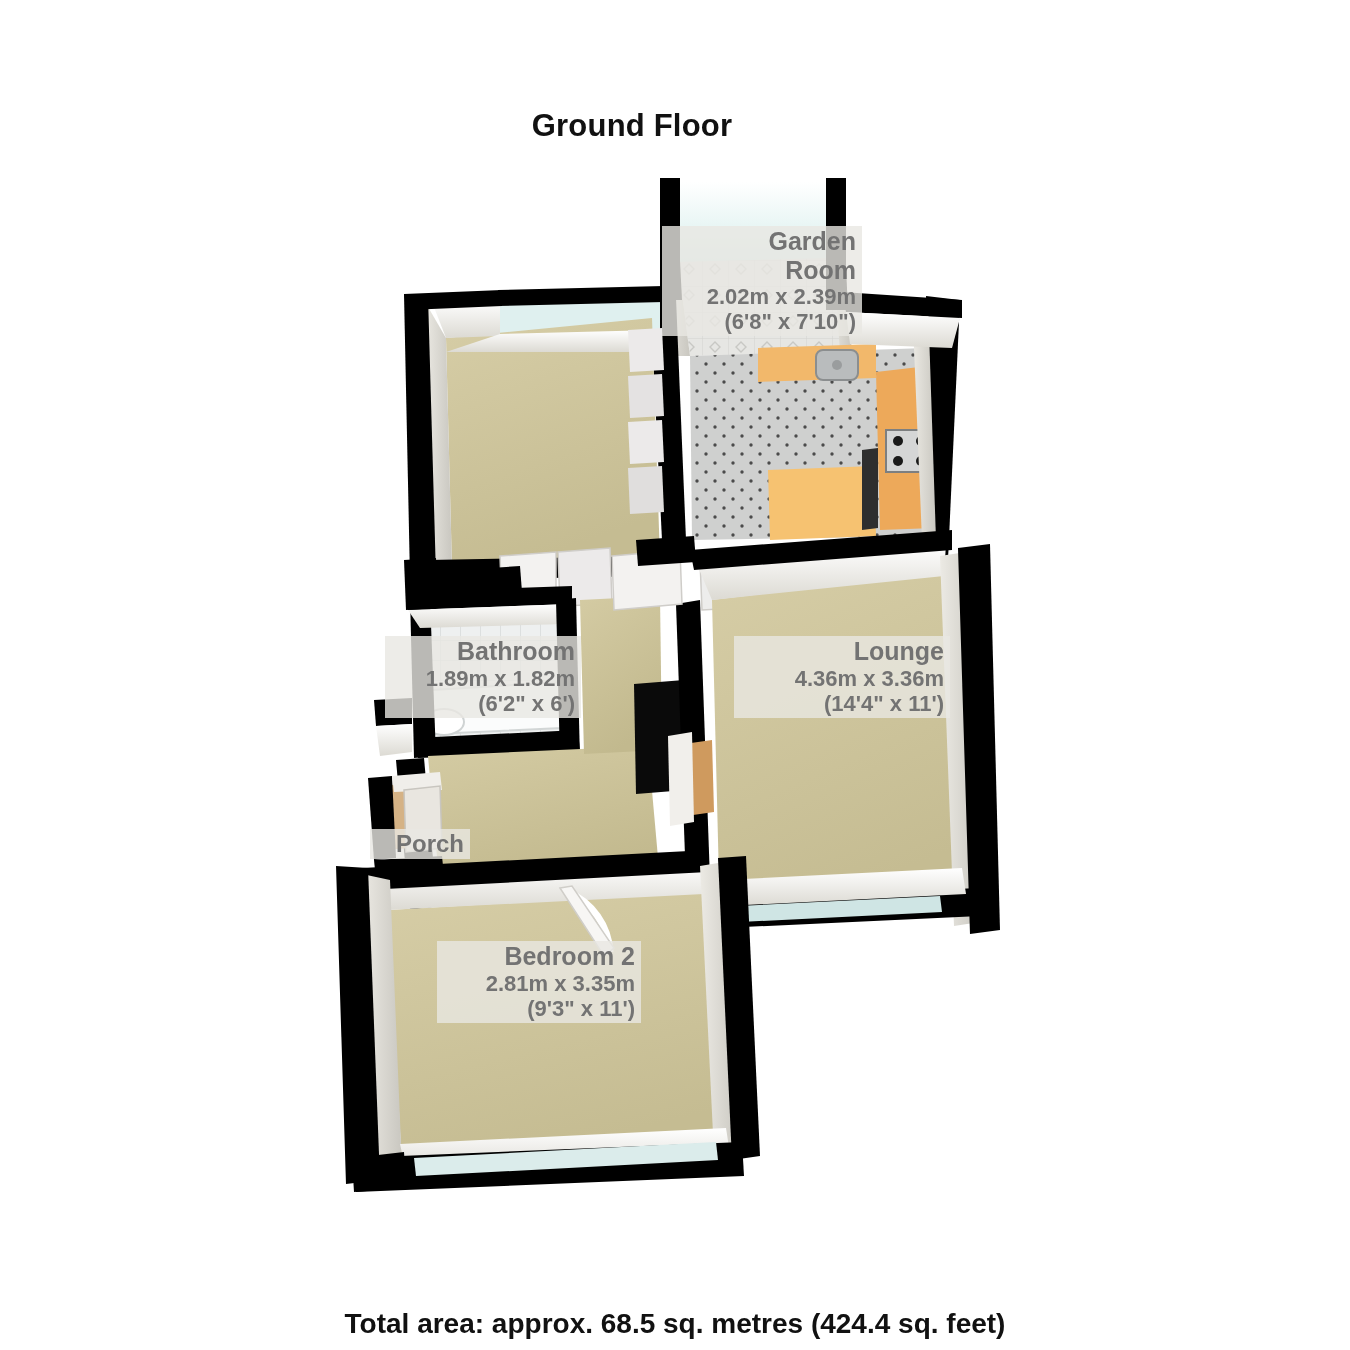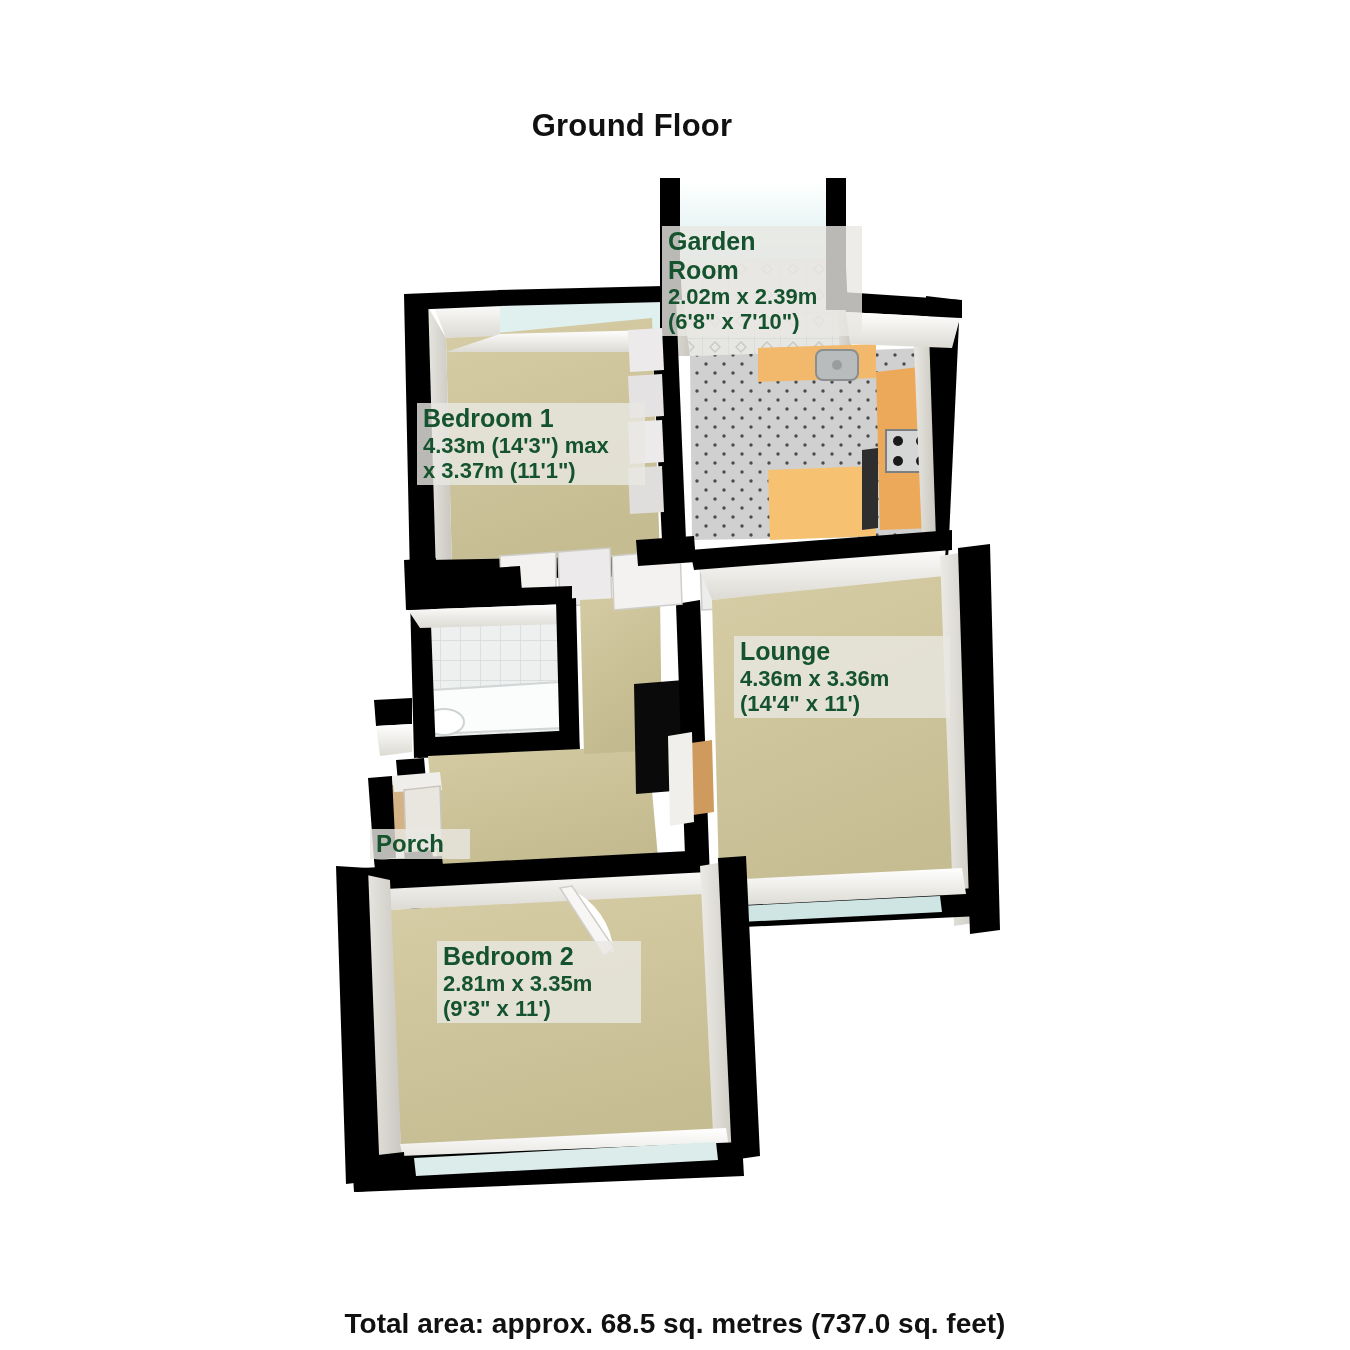--- a/index.html
+++ b/index.html
@@ -41,23 +41,23 @@
     font-weight: bold;
     color: #111111;
   }
   svg.plan {
     position: absolute;
     left: 0;
     top: 0;
   }
   .rlabel {
     position: absolute;
-    text-align: left;
+    text-align: right;
     font-weight: bold;
-    color: #14532d;
+    color: #737373;
     background: rgba(232,231,226,0.80);
     line-height: 1.14;
     white-space: nowrap;
     padding: 1px 6px 2px 6px;
     box-sizing: border-box;
   }
   .rlabel .nm { font-size: 25px; display: block; }
   .rlabel .dm { font-size: 22px; display: block; }
   .rlabel.tiny .nm { font-size: 24px; }
 </style>
@@ -286,38 +286,38 @@
   </svg>
 
   <div class="rlabel" style="left:662px; top:226px; width:200px;">
     <span class="nm">Garden</span>
     <span class="nm">Room</span>
     <span class="dm">2.02m x 2.39m</span>
     <span class="dm">(6'8" x 7'10")</span>
   </div>
 
 
-  <div class="rlabel" style="left:417px; top:403px; width:228px;">
-    <span class="nm">Bedroom 1</span>
-    <span class="dm">4.33m (14'3") max</span>
-    <span class="dm">x 3.37m (11'1")</span>
-  </div>
-
+
+  <div class="rlabel" style="left:385px; top:636px; width:196px;">
+    <span class="nm">Bathroom</span>
+    <span class="dm">1.89m x 1.82m</span>
+    <span class="dm">(6'2" x 6')</span>
+  </div>
 
   <div class="rlabel" style="left:734px; top:636px; width:216px;">
     <span class="nm">Lounge</span>
     <span class="dm">4.36m x 3.36m</span>
     <span class="dm">(14'4" x 11')</span>
   </div>
 
 
   <div class="rlabel tiny" style="left:370px; top:829px; width:100px;">
     <span class="nm">Porch</span>
   </div>
 
   <div class="rlabel" style="left:437px; top:941px; width:204px;">
     <span class="nm">Bedroom 2</span>
     <span class="dm">2.81m x 3.35m</span>
     <span class="dm">(9'3" x 11')</span>
   </div>
 
-  <div class="footer">Total area: approx. 68.5 sq. metres (737.0 sq. feet)</div>
+  <div class="footer">Total area: approx. 68.5 sq. metres (424.4 sq. feet)</div>
 </div>
 
 </body></html>

